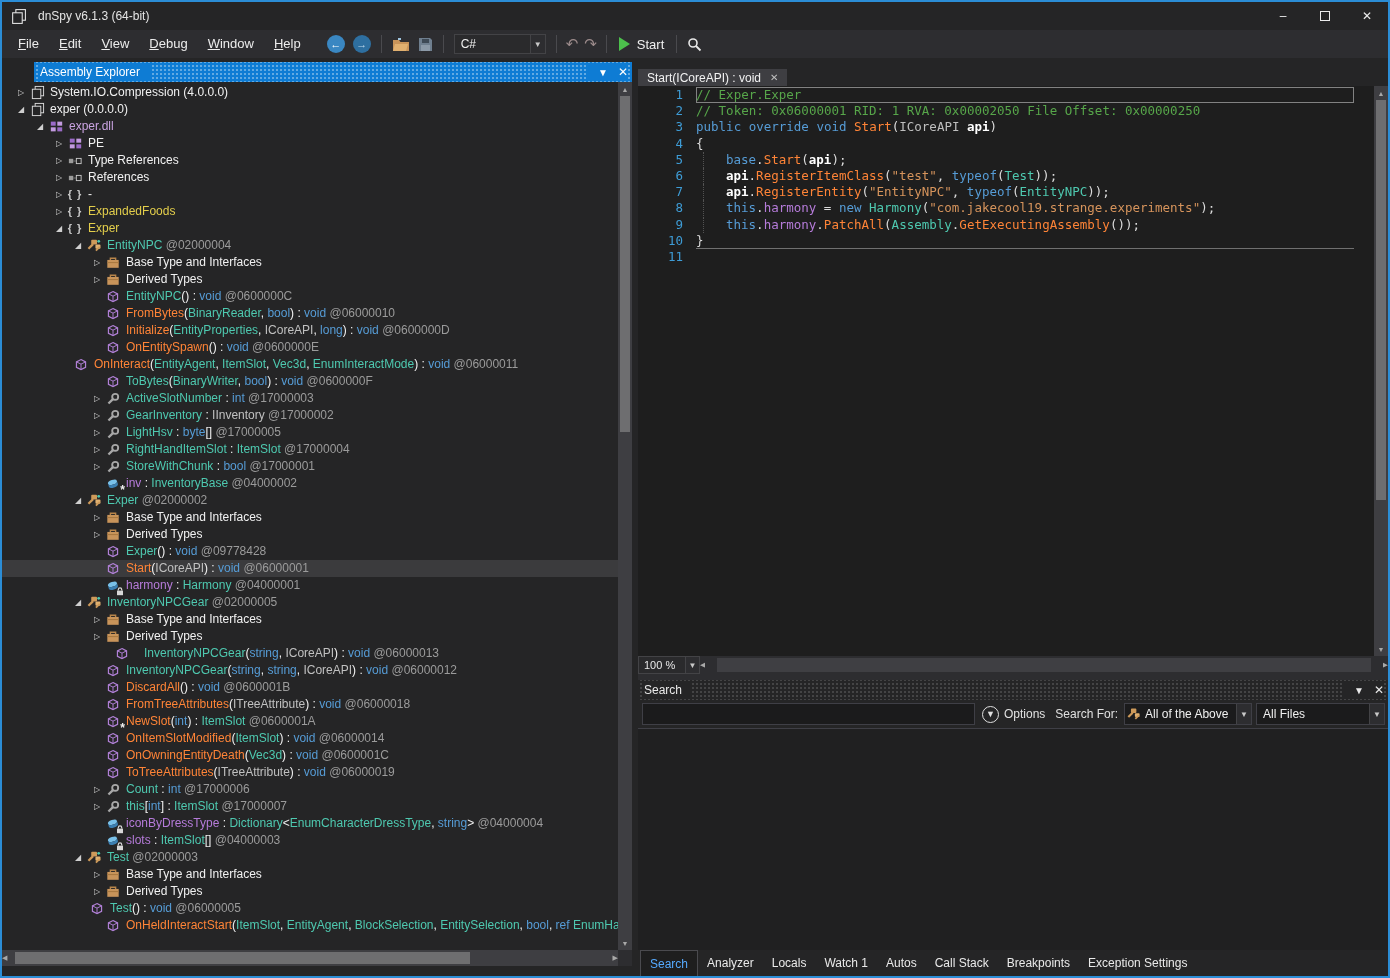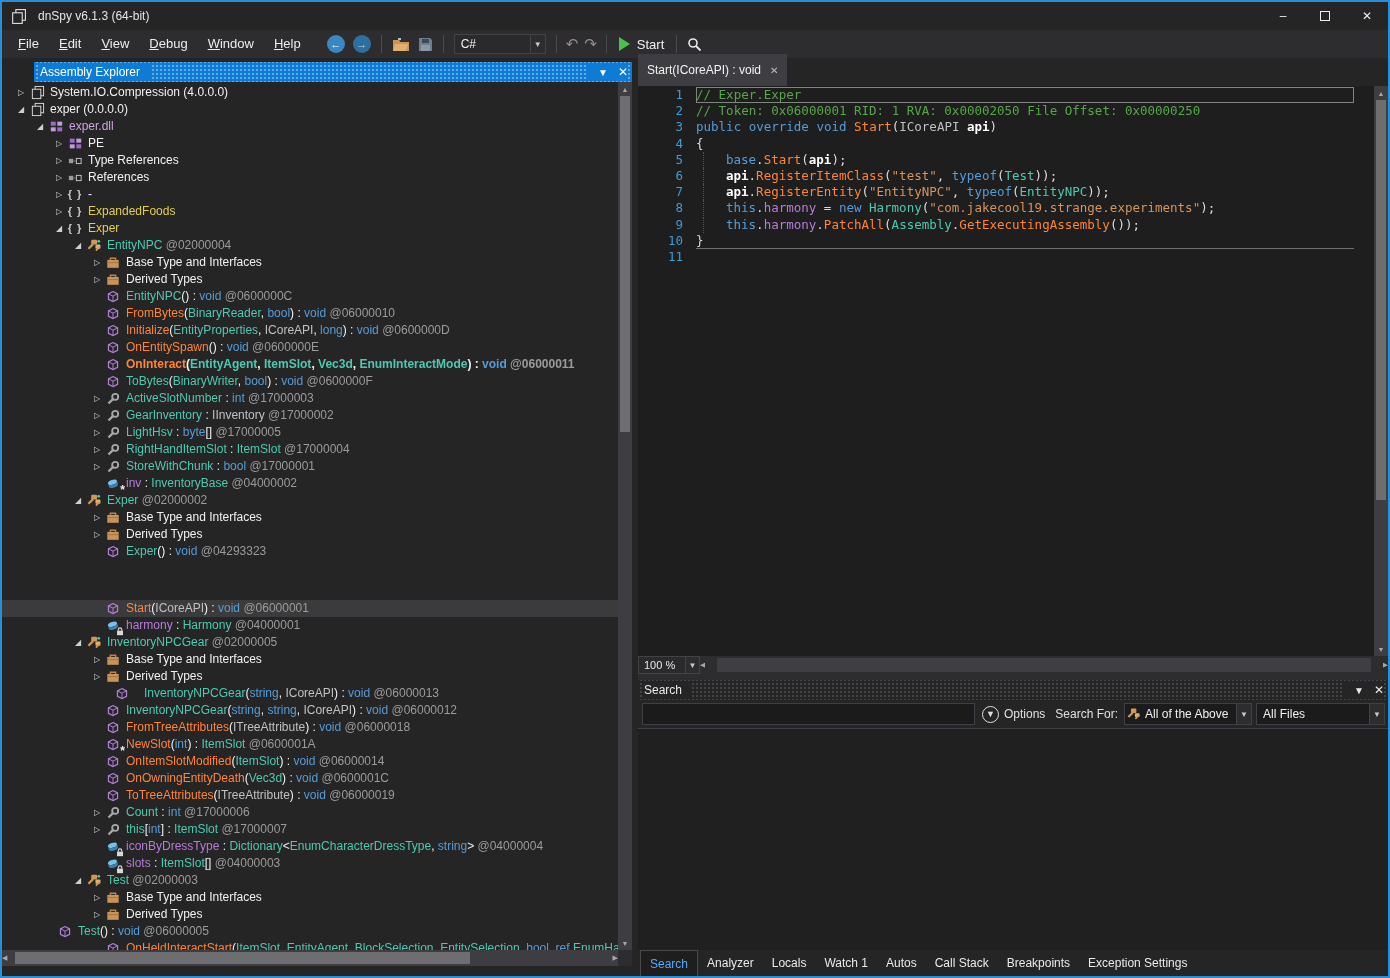--- a/index.html
+++ b/index.html
@@ -71,21 +71,21 @@
   .vscroll{position:absolute;top:0;right:0;bottom:0;width:14px;background:#3E3E42;display:flex;flex-direction:column;justify-content:space-between;}
   .sarr{height:14px;display:flex;align-items:center;justify-content:center;font-size:7px;color:#A8A8A8;}
   .vthumb{position:absolute;left:2px;right:2px;background:#6E6E70;}
   .tree-hscroll{height:16px;flex:none;display:flex;align-items:center;background:#3E3E42;}
   .hs-track{flex:1;position:relative;height:100%;}
   .hthumb{position:absolute;top:2px;bottom:2px;background:#6E6E70;}
   .hs-corner{width:14px;height:100%;background:#2D2D30;flex:none;}
   .left-filler{height:10px;flex:none;background:#252526;}
   
   .tabstrip{height:24px;flex:none;display:flex;background:#252526;align-items:flex-end;}
-  .tab{height:32px;background:#3E3E42;display:flex;align-items:center;padding:0 9px;gap:9px;}
+  .tab{height:17px;background:#3E3E42;display:flex;align-items:center;padding:0 9px;gap:9px;}
   .tab-title{font-size:12px;color:#F2F2F2;}
   .tab-close{font-size:10px;color:#C0C0C0;}
   .code-area{height:570px;flex:none;background:#1E1E1E;position:relative;overflow:hidden;padding:1px 0 0 8px;}
   .code-lines{padding-right:34px;}
   .cline{display:flex;height:16.2px;line-height:16.2px;font-family:"DejaVu Sans Mono",monospace;font-size:12.5px;white-space:pre;}
   .lnum{width:50px;flex:none;text-align:right;padding-right:13px;color:#3E9CD6;}
   .ccontent{flex:1;position:relative;}
   .cline.cur .ccontent{outline:1px solid #828282;outline-offset:-1px;}
   .cline.sep .ccontent{border-bottom:1px solid #707070;}
   .iguide{display:inline-block;height:16px;width:23px;margin-left:7px;border-left:1px dotted #525252;vertical-align:top;}
@@ -355,21 +355,21 @@
             <div class="trow" style="padding-left: 88px;">
               <span class="expander"></span>
               <span class="ticon">
                 <svg width="14" height="14" viewBox="0 0 16 16">
                   <path d="M8 1.8 L13.2 4.4 L13.2 10.6 L8 13.2 L2.8 10.6 L2.8 4.4 Z" fill="none" stroke="#B180D7" stroke-width="1.4"></path>
                   <path d="M2.8 4.4 L8 7 L13.2 4.4 M8 7 L8 13.2" fill="none" stroke="#B180D7" stroke-width="1.1"></path>
                 </svg>
               </span>
               <span class="tlabel"><span class="tc-or">OnEntitySpawn</span><span class="tc-pl">() : </span><span class="tc-bl">void</span><span class="tc-gy"> @0600000E</span></span>
             </div>
-            <div class="trow" style="padding-left: 88px; font-weight: bold;">
+            <div class="trow" style="padding-left: 56px;">
               <span class="expander"></span>
               <span class="ticon">
                 <svg width="14" height="14" viewBox="0 0 16 16">
                   <path d="M8 1.8 L13.2 4.4 L13.2 10.6 L8 13.2 L2.8 10.6 L2.8 4.4 Z" fill="none" stroke="#B180D7" stroke-width="1.4"></path>
                   <path d="M2.8 4.4 L8 7 L13.2 4.4 M8 7 L8 13.2" fill="none" stroke="#B180D7" stroke-width="1.1"></path>
                 </svg>
               </span>
               <span class="tlabel"><span class="tc-or">OnInteract</span><span class="tc-pl">(</span><span class="tc-te">EntityAgent</span><span class="tc-pl">, </span><span class="tc-te">ItemSlot</span><span class="tc-pl">, </span><span class="tc-te">Vec3d</span><span class="tc-pl">, </span><span class="tc-te">EnumInteractMode</span><span class="tc-pl">) : </span><span class="tc-bl">void</span><span class="tc-gy"> @06000011</span></span>
             </div>
             <div class="trow" style="padding-left: 88px;">
@@ -486,23 +486,23 @@
               <span class="tlabel"><span class="tc-pl">Derived Types</span></span>
             </div>
             <div class="trow" style="padding-left: 88px;">
               <span class="expander"></span>
               <span class="ticon">
                 <svg width="14" height="14" viewBox="0 0 16 16">
                   <path d="M8 1.8 L13.2 4.4 L13.2 10.6 L8 13.2 L2.8 10.6 L2.8 4.4 Z" fill="none" stroke="#B180D7" stroke-width="1.4"></path>
                   <path d="M2.8 4.4 L8 7 L13.2 4.4 M8 7 L8 13.2" fill="none" stroke="#B180D7" stroke-width="1.1"></path>
                 </svg>
               </span>
-              <span class="tlabel"><span class="tc-te">Exper</span><span class="tc-pl">() : </span><span class="tc-bl">void</span><span class="tc-gy"> @04293323</span></span>
-            </div>
-            <div class="trow sel" style="padding-left: 88px; margin-top: 40px;">
+              <span class="tlabel"><span class="tc-te">Exper</span><span class="tc-pl">() : </span><span class="tc-bl">void</span><span class="tc-gy"> @09778428</span></span>
+            </div>
+            <div class="trow sel" style="padding-left: 88px;">
               <span class="expander"></span>
               <span class="ticon">
                 <svg width="14" height="14" viewBox="0 0 16 16">
                   <path d="M8 1.8 L13.2 4.4 L13.2 10.6 L8 13.2 L2.8 10.6 L2.8 4.4 Z" fill="none" stroke="#B180D7" stroke-width="1.4"></path>
                   <path d="M2.8 4.4 L8 7 L13.2 4.4 M8 7 L8 13.2" fill="none" stroke="#B180D7" stroke-width="1.1"></path>
                 </svg>
               </span>
               <span class="tlabel"><span class="tc-or">Start</span><span class="tc-pl">(</span><span class="tc-if">ICoreAPI</span><span class="tc-pl">) : </span><span class="tc-bl">void</span><span class="tc-gy"> @06000001</span></span>
             </div>
             <div class="trow" style="padding-left: 88px;">
@@ -577,20 +577,30 @@
               <span class="tlabel"><span class="tc-te">InventoryNPCGear</span><span class="tc-pl">(</span><span class="tc-bl">string</span><span class="tc-pl">, </span><span class="tc-bl">string</span><span class="tc-pl">, </span><span class="tc-if">ICoreAPI</span><span class="tc-pl">) : </span><span class="tc-bl">void</span><span class="tc-gy"> @06000012</span></span>
             </div>
             <div class="trow" style="padding-left: 88px;">
               <span class="expander"></span>
               <span class="ticon">
                 <svg width="14" height="14" viewBox="0 0 16 16">
                   <path d="M8 1.8 L13.2 4.4 L13.2 10.6 L8 13.2 L2.8 10.6 L2.8 4.4 Z" fill="none" stroke="#B180D7" stroke-width="1.4"></path>
                   <path d="M2.8 4.4 L8 7 L13.2 4.4 M8 7 L8 13.2" fill="none" stroke="#B180D7" stroke-width="1.1"></path>
                 </svg>
               </span>
+              <span class="tlabel"><span class="tc-or">DiscardAll</span><span class="tc-pl">() : </span><span class="tc-bl">void</span><span class="tc-gy"> @0600001B</span></span>
+            </div>
+            <div class="trow" style="padding-left: 88px;">
+              <span class="expander"></span>
+              <span class="ticon">
+                <svg width="14" height="14" viewBox="0 0 16 16">
+                  <path d="M8 1.8 L13.2 4.4 L13.2 10.6 L8 13.2 L2.8 10.6 L2.8 4.4 Z" fill="none" stroke="#B180D7" stroke-width="1.4"></path>
+                  <path d="M2.8 4.4 L8 7 L13.2 4.4 M8 7 L8 13.2" fill="none" stroke="#B180D7" stroke-width="1.1"></path>
+                </svg>
+              </span>
               <span class="tlabel"><span class="tc-or">FromTreeAttributes</span><span class="tc-pl">(</span><span class="tc-if">ITreeAttribute</span><span class="tc-pl">) : </span><span class="tc-bl">void</span><span class="tc-gy"> @06000018</span></span>
             </div>
             <div class="trow" style="padding-left: 88px;">
               <span class="expander"></span>
               <span class="ticon">
                 <svg width="14" height="14" viewBox="0 0 16 16">
                   <path d="M8 1.8 L13.2 4.4 L13.2 10.6 L8 13.2 L2.8 10.6 L2.8 4.4 Z" fill="none" stroke="#B180D7" stroke-width="1.4"></path>
                   <path d="M2.8 4.4 L8 7 L13.2 4.4 M8 7 L8 13.2" fill="none" stroke="#B180D7" stroke-width="1.1"></path>
                 </svg>
                 <span class="mod mstar">*</span>
@@ -709,21 +719,21 @@
               <span class="expander">▷</span>
               <span class="ticon">
                 <svg width="14" height="14" viewBox="0 0 16 16">
                   <path d="M5 4.5 v-2 h6 v2" fill="none" stroke="#B8854A" stroke-width="1.6"></path>
                   <rect x="1.5" y="4.5" width="13" height="9" fill="#C8945A"></rect>
                   <line x1="1.5" y1="7.5" x2="14.5" y2="7.5" stroke="#A87840" stroke-width="1.2"></line>
                 </svg>
               </span>
               <span class="tlabel"><span class="tc-pl">Derived Types</span></span>
             </div>
-            <div class="trow" style="padding-left: 40px;">
+            <div class="trow" style="padding-left: 72px;">
               <span class="expander"></span>
               <span class="ticon">
                 <svg width="14" height="14" viewBox="0 0 16 16">
                   <path d="M8 1.8 L13.2 4.4 L13.2 10.6 L8 13.2 L2.8 10.6 L2.8 4.4 Z" fill="none" stroke="#B180D7" stroke-width="1.4"></path>
                   <path d="M2.8 4.4 L8 7 L13.2 4.4 M8 7 L8 13.2" fill="none" stroke="#B180D7" stroke-width="1.1"></path>
                 </svg>
               </span>
               <span class="tlabel"><span class="tc-te">Test</span><span class="tc-pl">() : </span><span class="tc-bl">void</span><span class="tc-gy"> @06000005</span></span>
             </div>
             <div class="trow" style="padding-left: 88px;">

